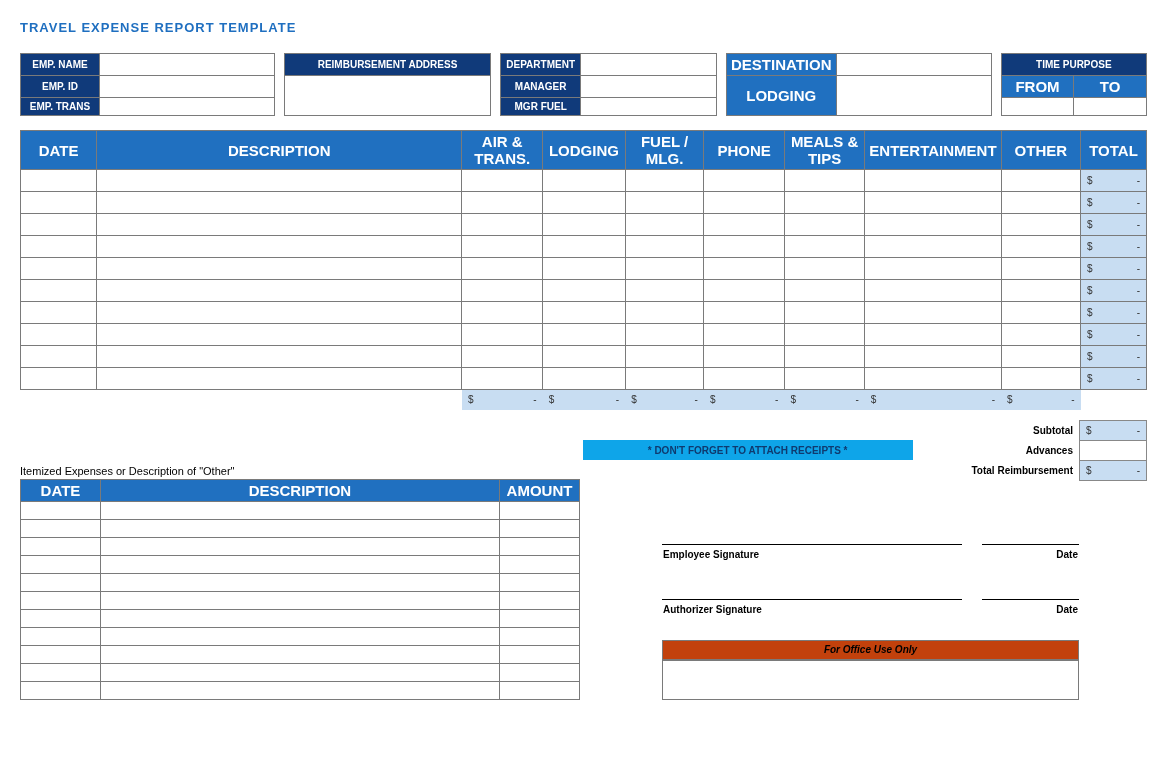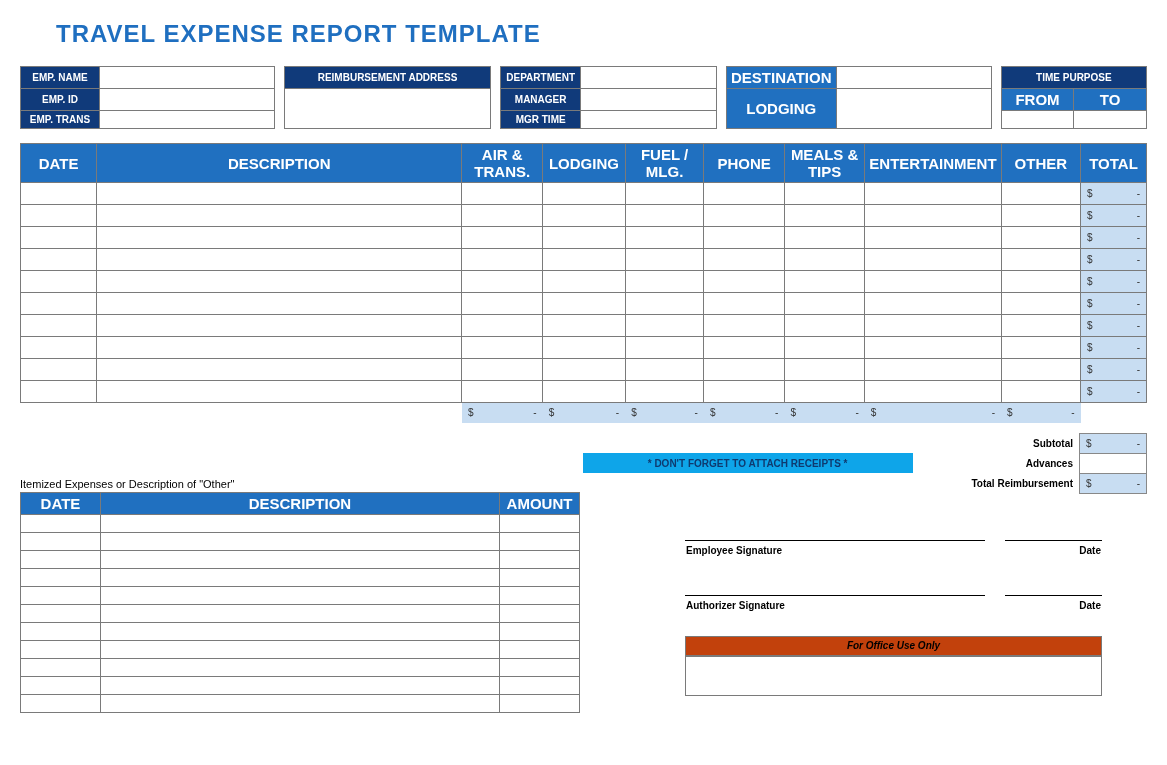--- a/index.html
+++ b/index.html
@@ -6,26 +6,25 @@
   body {
     font-family: Arial, Helvetica, sans-serif;
     font-size: 11px;
     margin: 0;
     padding: 20px;
     background: #fff;
     color: #000;
   }
   .title {
     font-family: "Century Gothic", "Arial", sans-serif;
-    font-size: 24px;
+    font-size: 13px;
     font-weight: bold;
     color: #1f6fc0;
     letter-spacing: 1px;
     margin-bottom: 18px;
-    margin-left: 36px;
   }
   table { border-collapse: collapse; }
   .hdr-dark {
     background: #103a7a;
     color: #fff;
     font-weight: bold;
     text-align: center;
     font-size: 10px;
     border: 1px solid #7a7a7a;
     padding: 2px 4px;
@@ -180,21 +179,21 @@
     <td class="cell-empty" rowspan="2"></td>
     <td class="gap"></td>
     <td class="hdr-blue">FROM</td>
     <td class="hdr-blue">TO</td>
   </tr>
   <tr>
     <td class="hdr-dark">EMP. TRANS</td>
     <td class="cell-empty"></td>
     <td class="gap"></td>
     <td class="gap"></td>
-    <td class="hdr-dark">MGR TIME</td>
+    <td class="hdr-dark">MGR FUEL</td>
     <td class="cell-empty"></td>
     <td class="gap"></td>
     <td class="gap"></td>
     <td class="cell-empty"></td>
     <td class="cell-empty"></td>
   </tr>
 </tbody>
   </table>
 
 <table style="width:1127px;">
@@ -438,21 +437,21 @@
     <td class="gap"></td>
     <td class="summary-label">Total Reimbursement</td>
     <td class="summary-val">
           <span class="dollar">$</span>
           <span class="dash">-</span>
         </td>
   </tr>
 </tbody>
   </table>
 
-<div style="display:flex; width:1127px; gap:105px; align-items:center; margin-top:-20px;">
+<div style="display:flex; width:1127px; gap:82px; align-items:flex-end; margin-top:-20px;">
 
   <div style="width:560px;">
     <div class="itemized-title">Itemized Expenses or Description of "Other"</div>
     <table style="width:560px;">
       <colgroup>
           <col style="width:80px">
           <col style="width:400px">
           <col style="width:80px">
         </colgroup>
       <tbody>

